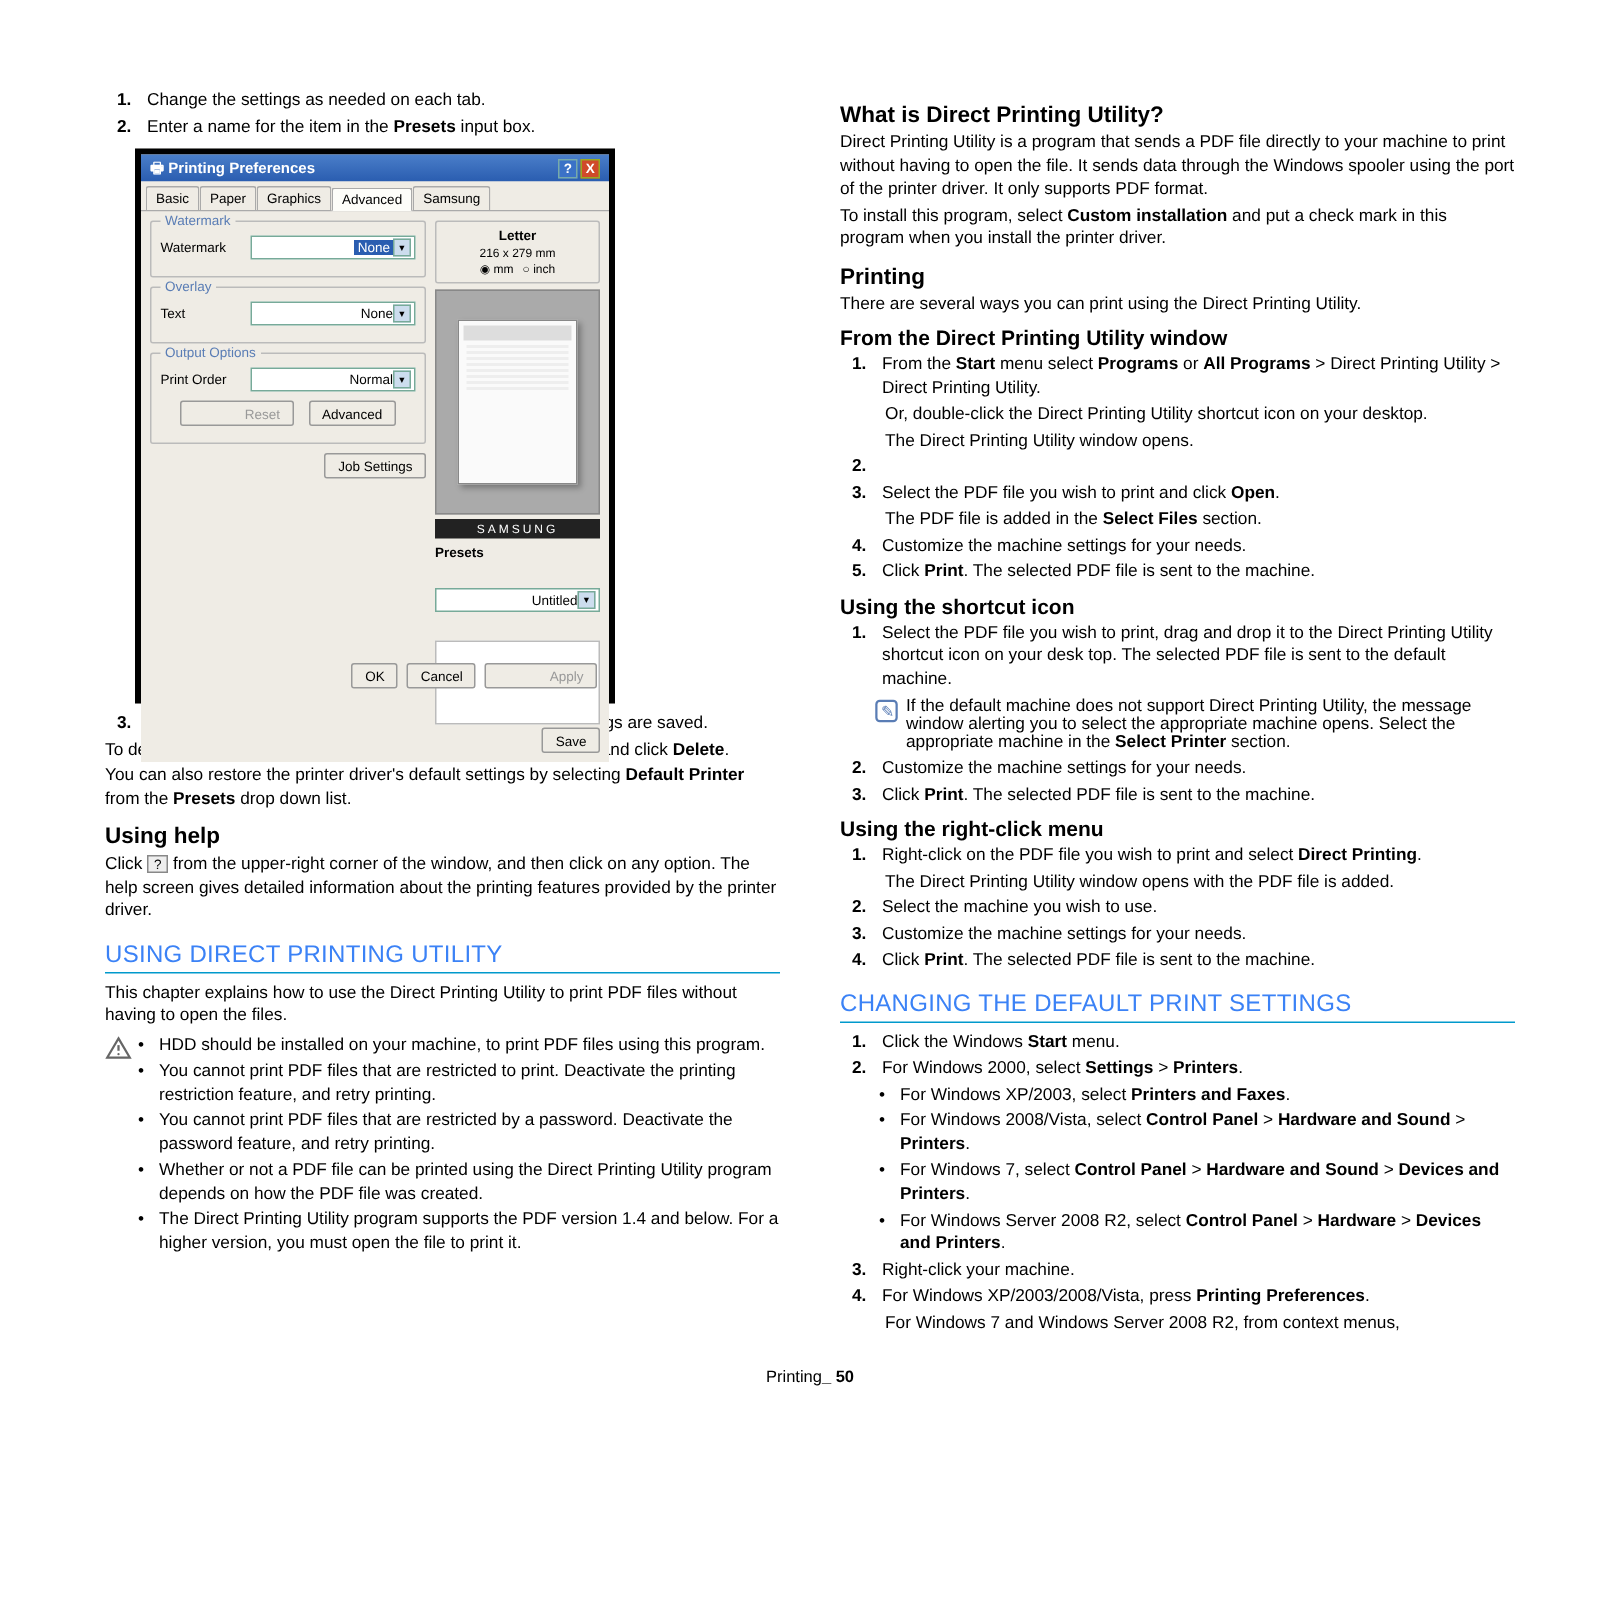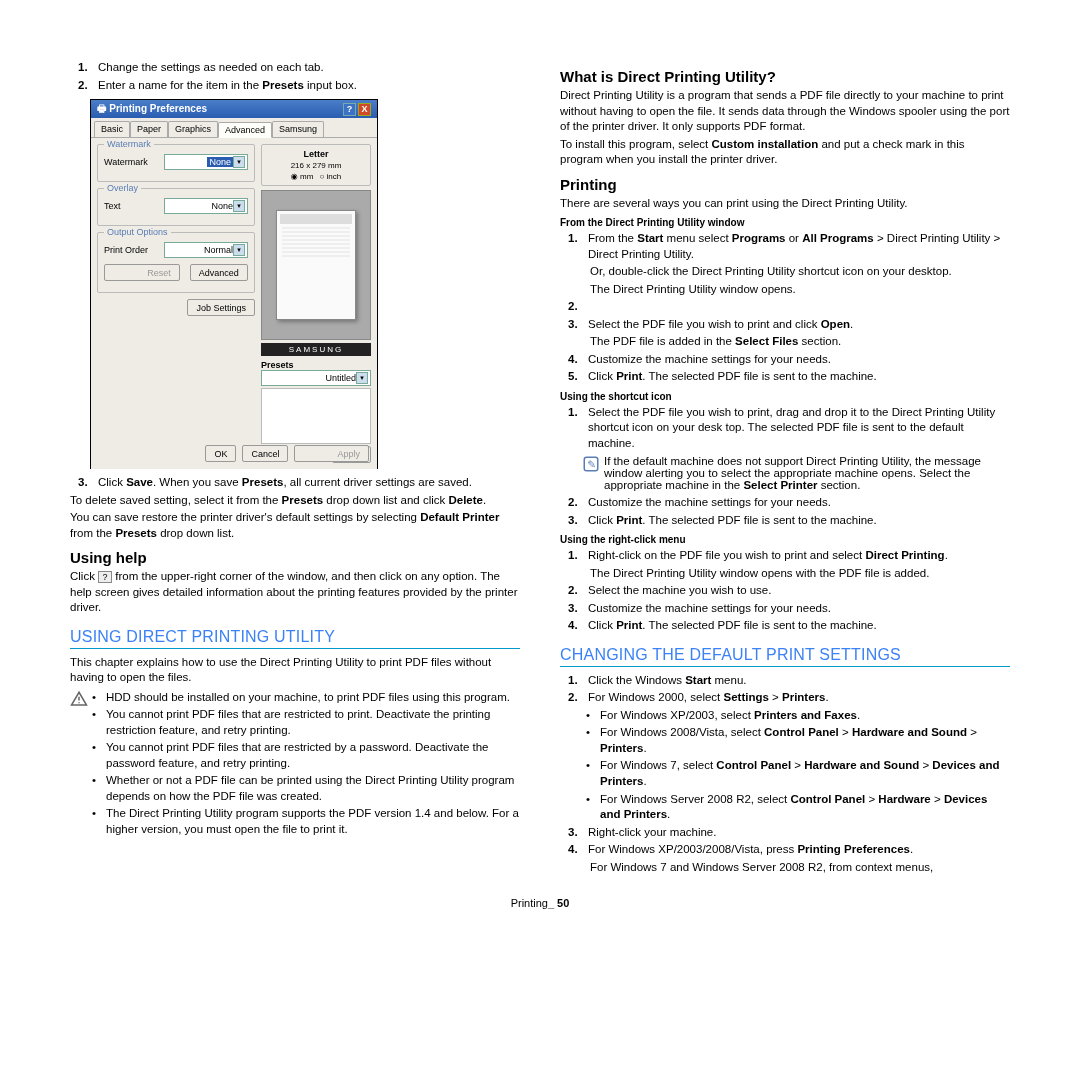--- a/index.html
+++ b/index.html
@@ -26,27 +26,27 @@
     font-size: 16px;
     font-weight: normal;
     color: #3b82f6;
     text-transform: uppercase;
     letter-spacing: 0.2px;
     border-bottom: 0.8px solid #0099cc;
     padding-bottom: 2px;
     margin: 12px 0 6px 0;
   }
   h3.sub1 { font-size: 15px; font-weight: bold; margin: 8px 0 3px 0; }
-  h4.sub2 { font-size: 10px; font-weight: bold; margin: 6px 0 3px 0; }
+  h4.sub2 { font-size: 14px; font-weight: bold; margin: 6px 0 3px 0; }
   b { font-weight: bold; }
   .screenshot {
-    width: 288px;
+    width: 320px;
     height: 370px;
     margin: 6px 0 6px 20px;
-    border: 1px solid #000000;
+    border: 4px solid #000000;
     background: #efece5;
     position: relative;
     font-size: 9px;
   }
   .titlebar {
     height: 18px;
     background: linear-gradient(#4a7ec9,#2a5db0);
     color: #fff;
     font-size: 10px;
     font-weight: bold;
@@ -174,21 +174,21 @@
                 <div class="ln"></div>
                 <div class="ln"></div>
                 <div class="ln"></div>
                 <div class="ln"></div>
                 <div class="ln"></div>
                 <div class="ln"></div>
               </div>
             </div>
         <div class="samsung">SAMSUNG</div>
         <div style="margin-top:4px;"><b>Presets</b></div>
-        <div class="combo" style="margin:0 0;">
+        <div class="combo" style="margin:19px 0;">
               <span>Untitled</span>
               <span class="arr">▾</span>
             </div>
         <div style="height:56px;border:1px solid #bbb;background:#fff;margin:2px 0;"></div>
         <div style="text-align:right;"><span class="btn-s">Save</span></div>
       </div>
     </div>
     <div class="btm-btns">
       <span class="btn-s">OK</span>
       <span class="btn-s">Cancel</span>
@@ -196,21 +196,21 @@
     </div>
   </div>
 
   <div class="ol">
     <div class="ol-item">
           <span class="num">3.</span>
           <span><span>Click </span><b>Save</b><span>. When you save </span><b>Presets</b><span>, all current driver settings are saved.</span></span>
         </div>
   </div>
   <p class="p"><span>To delete saved setting, select it from the </span><b>Presets</b><span> drop down list and click </span><b>Delete</b><span>.</span></p>
-  <p class="p"><span>You can save restore the printer driver's default settings by selecting </span><b>Default Printer</b><span> from the </span><b>Presets</b><span> drop down list.</span></p>
+  <p class="p"><span>You can also restore the printer driver's default settings by selecting </span><b>Default Printer</b><span> from the </span><b>Presets</b><span> drop down list.</span></p>
 
   <h3 class="sub1">Using help</h3>
   <p class="p"><span>Click </span><span class="q-icon">?</span><span> from the upper-right corner of the window, and then click on any option. The help screen gives detailed information about the printing features provided by the printer driver.</span></p>
 
   <h2 class="sec">Using Direct Printing Utility</h2>
   <p class="p">This chapter explains how to use the Direct Printing Utility to print PDF files without having to open the files.</p>
   <div class="warn-box">
     <span class="warn-icon"><svg viewBox="0 0 24 24">
             <path fill="none" stroke="#666" stroke-width="2" d="M12 3 L22 20 L2 20 Z"></path>
             <line x1="12" y1="9" x2="12" y2="14" stroke="#666" stroke-width="2"></line>

